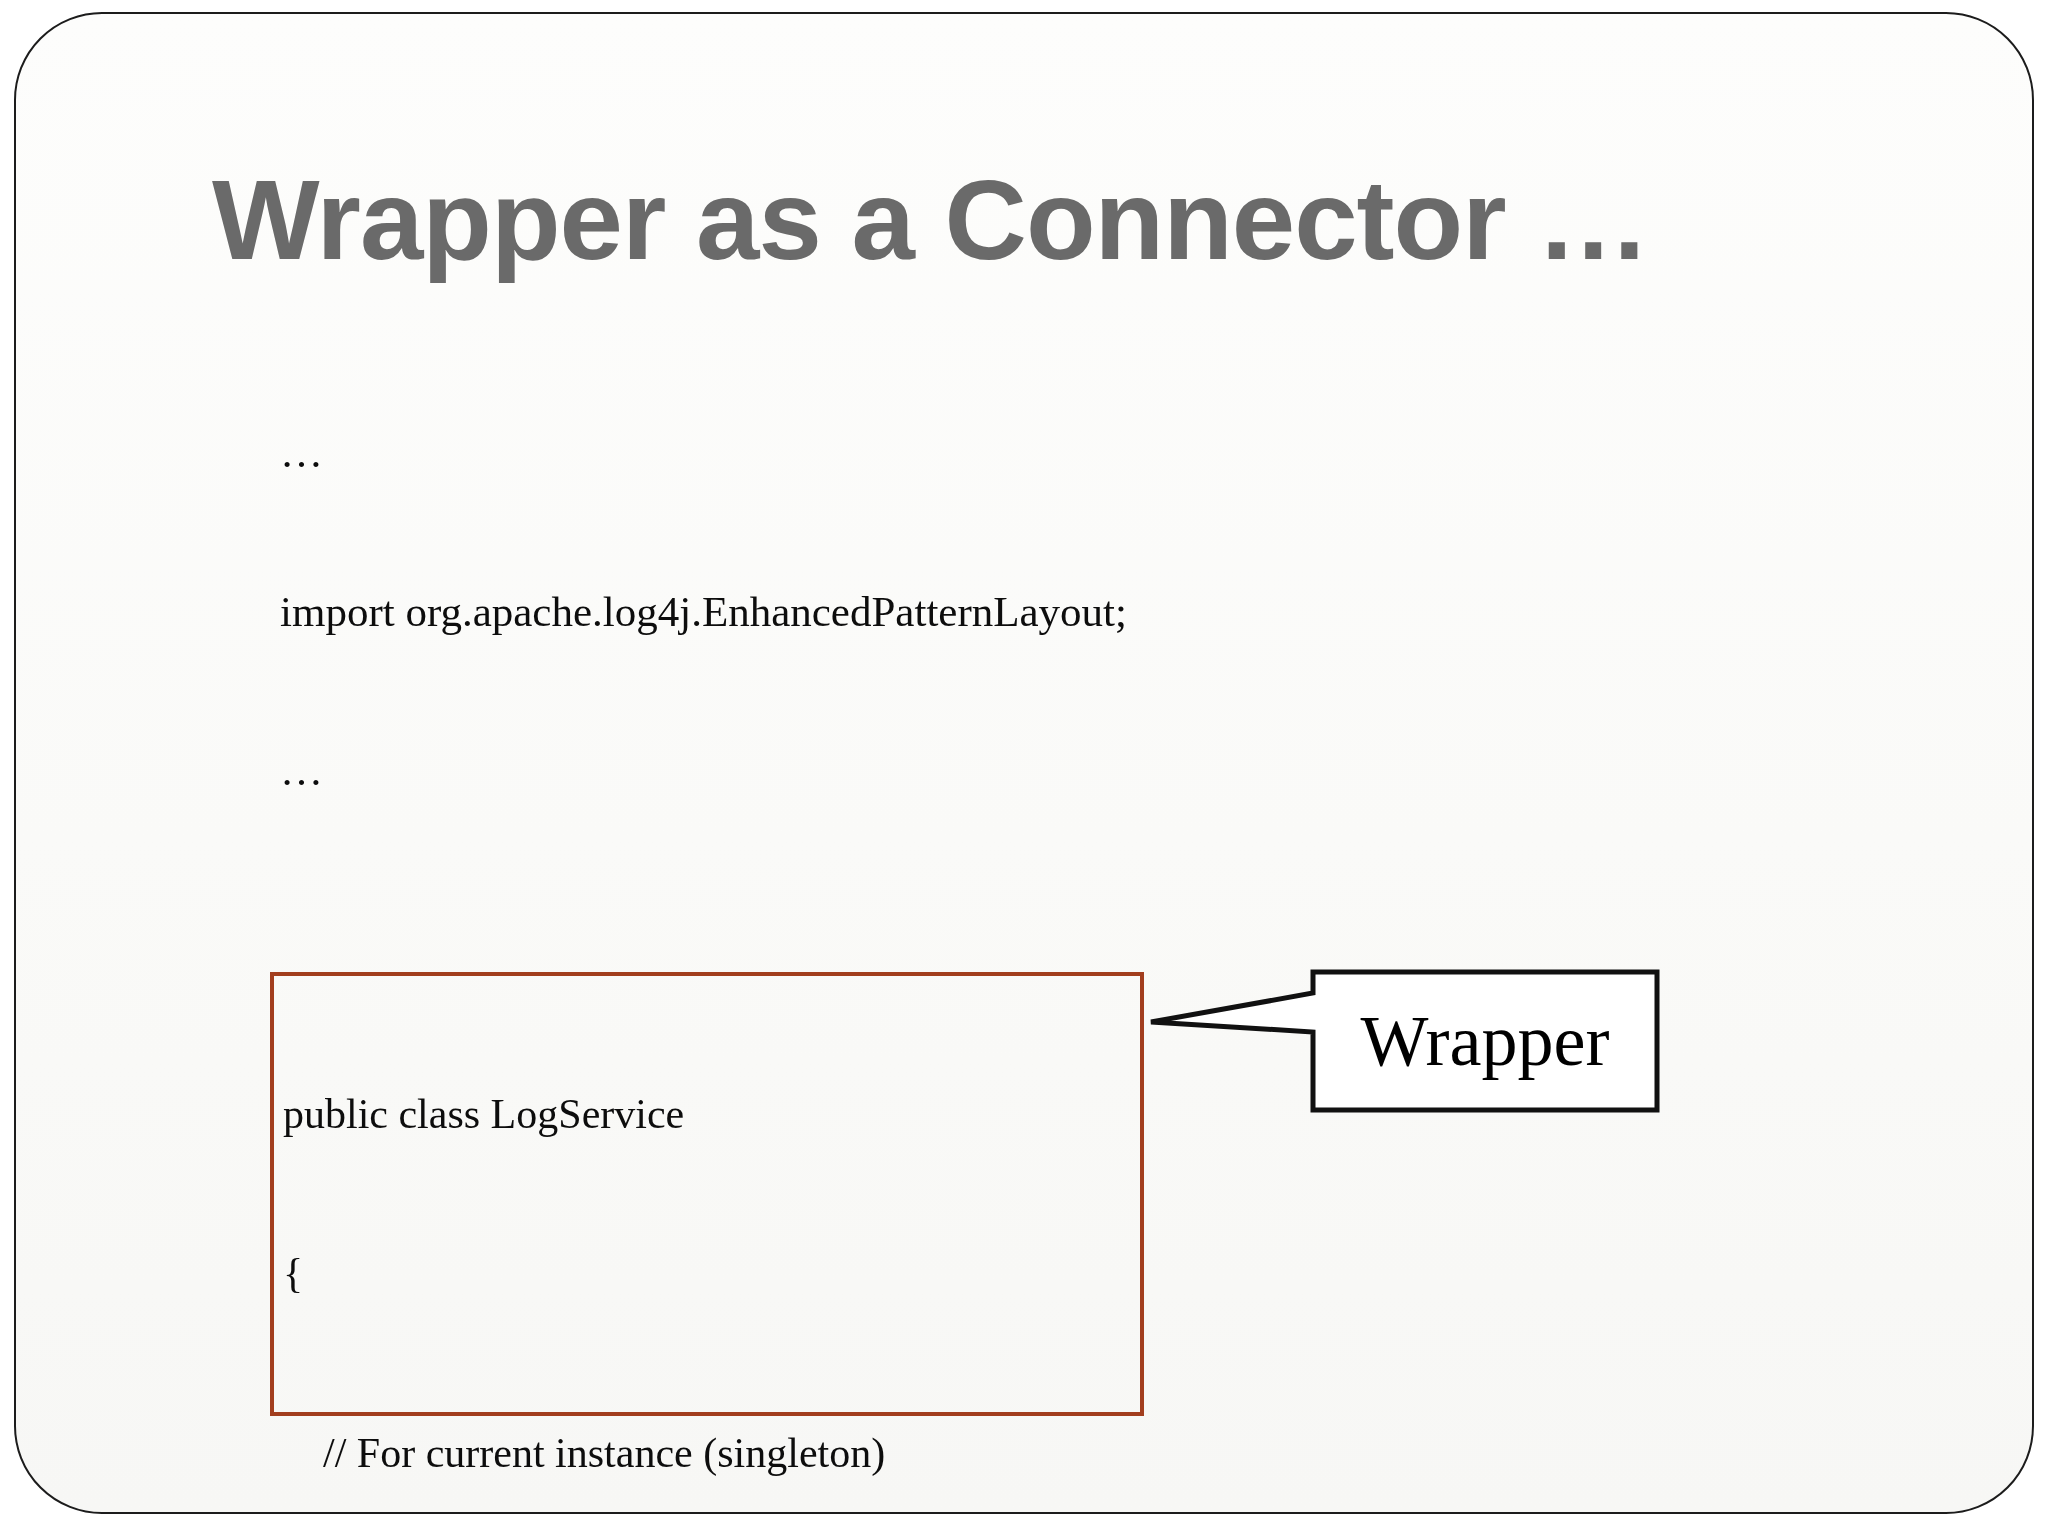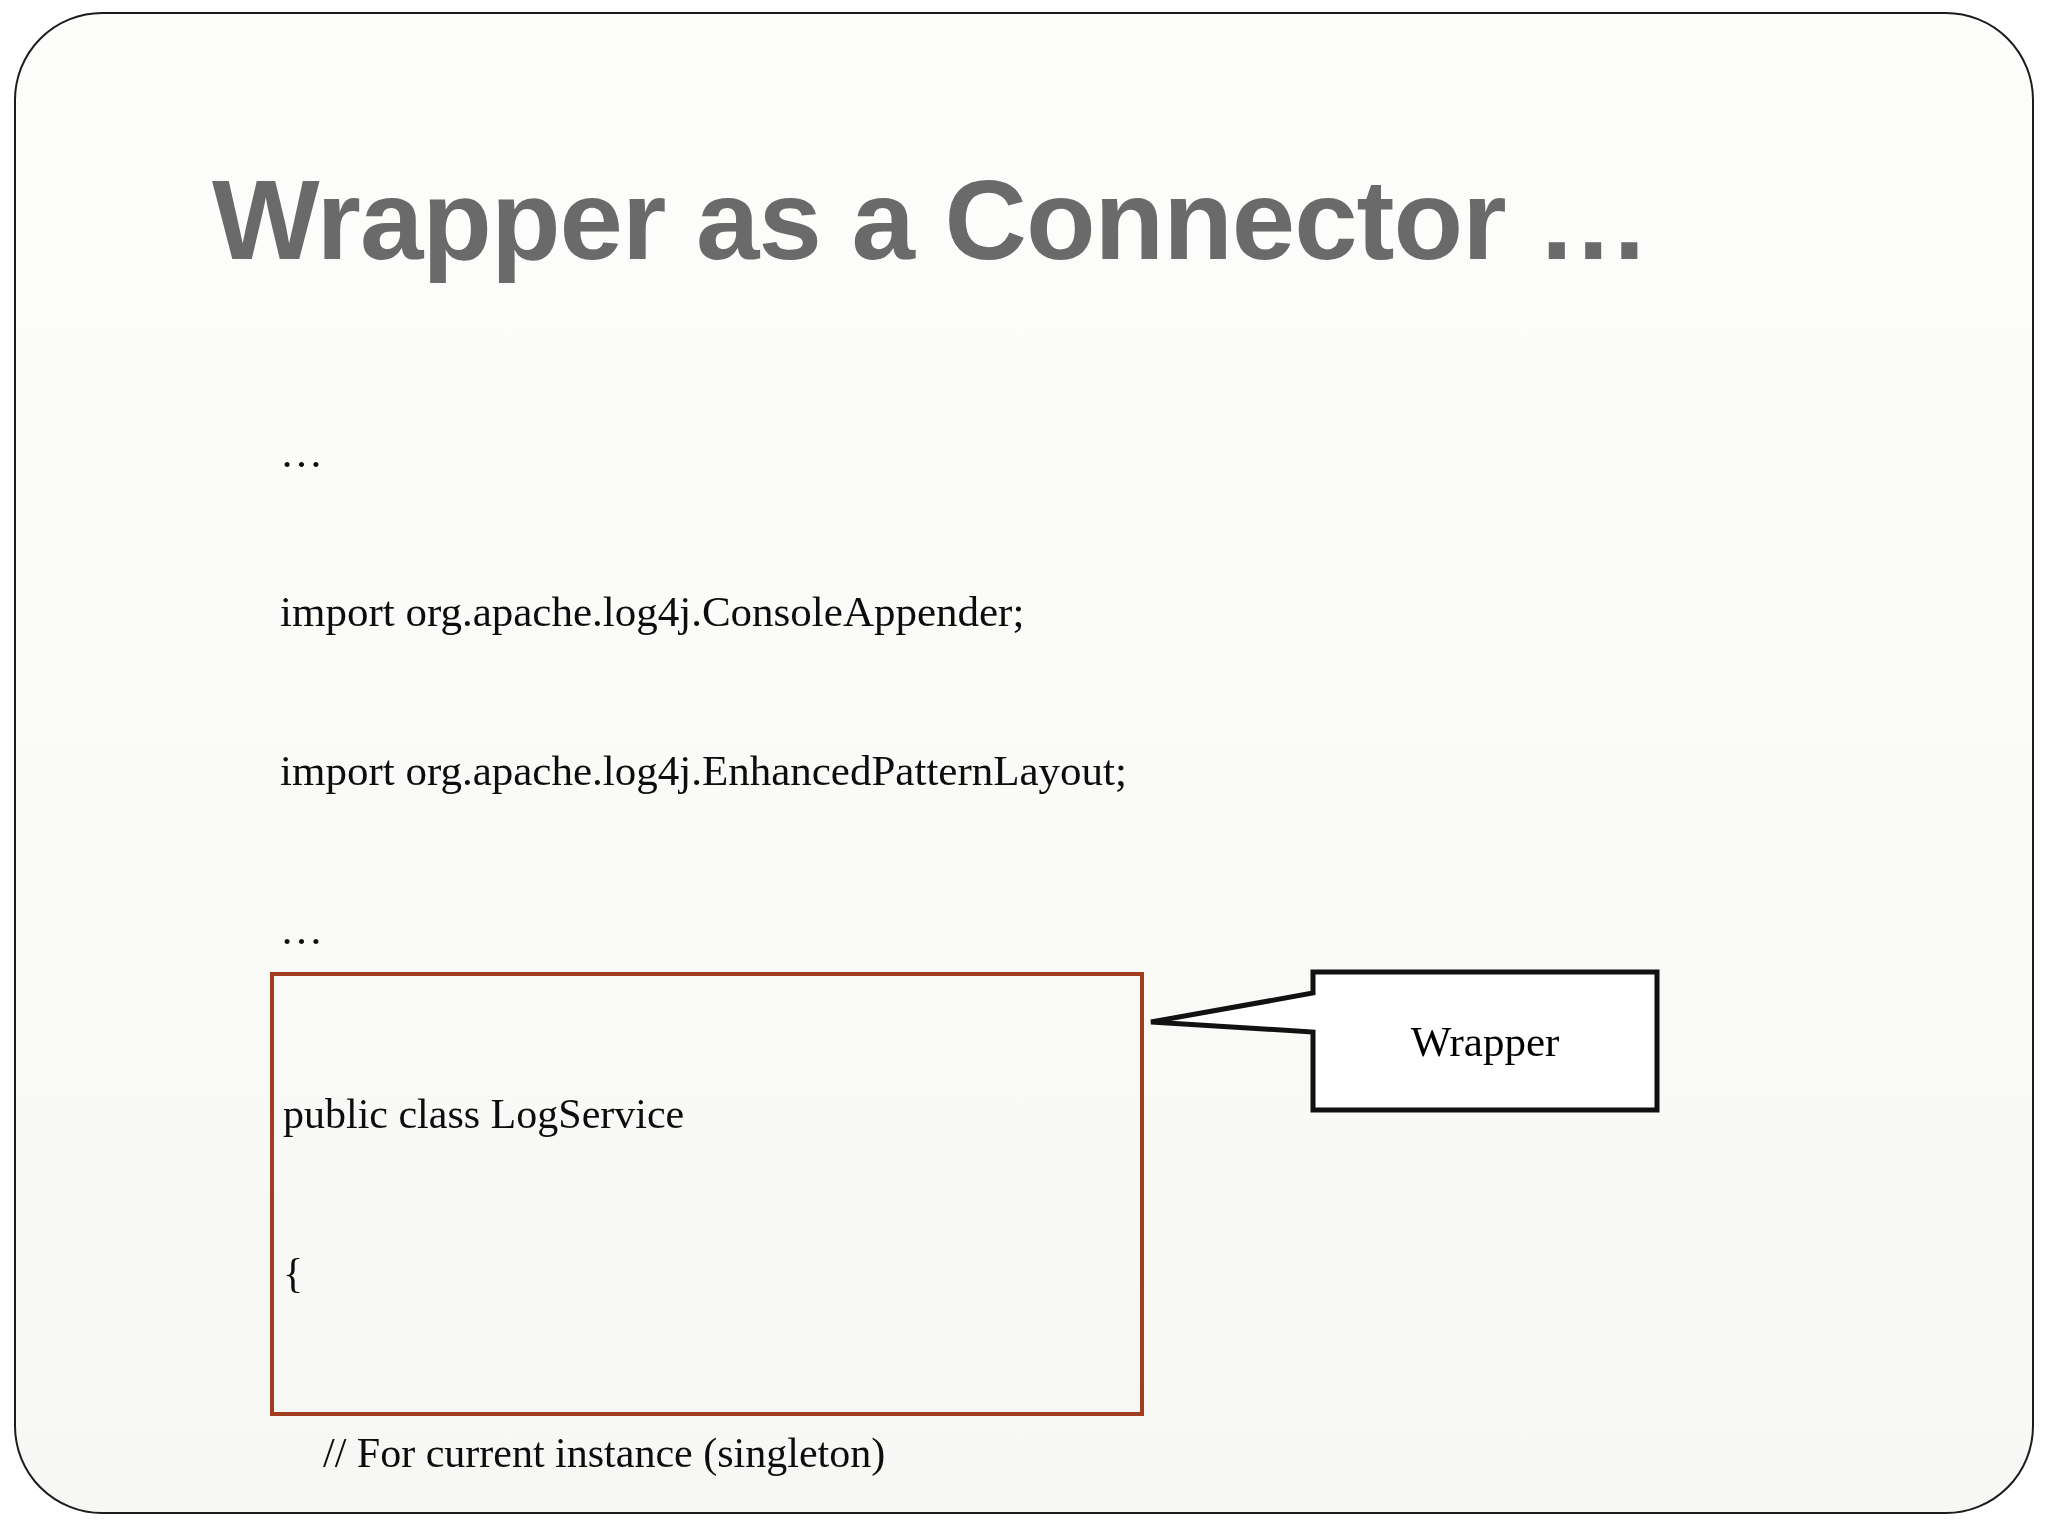--- a/index.html
+++ b/index.html
@@ -47,34 +47,33 @@
   }
   .class-box .code-line.ind{padding-left:40px;margin-top:21px;}
 
   .callout-svg{
     position:absolute;left:0;top:0;width:2048px;height:1536px;
     pointer-events:none;
   }
   .callout-label{
     position:absolute;left:1313px;top:972px;width:344px;height:138px;
     display:flex;align-items:center;justify-content:center;
-    font-size:43px;color:#000;
+    font-size:72px;color:#000;
     font-family:"Liberation Serif",serif;
   }
 </style>
 </head>
 <body>
 
 <div class="slide-frame"></div>
 
 <h1 class="slide-title">Wrapper as a Connector …</h1>
 
 <div class="code-block">
   <div class="code-line">…</div>
-  <div class="code-line">import org.apache.log4j.ConsoleAppender;</div>
   <div class="code-line">import org.apache.log4j.EnhancedPatternLayout;</div>
   <div class="code-line">…</div>
   <div class="code-line spacer"></div>
   
   
   
   
 </div>
 
 <div class="class-box">

